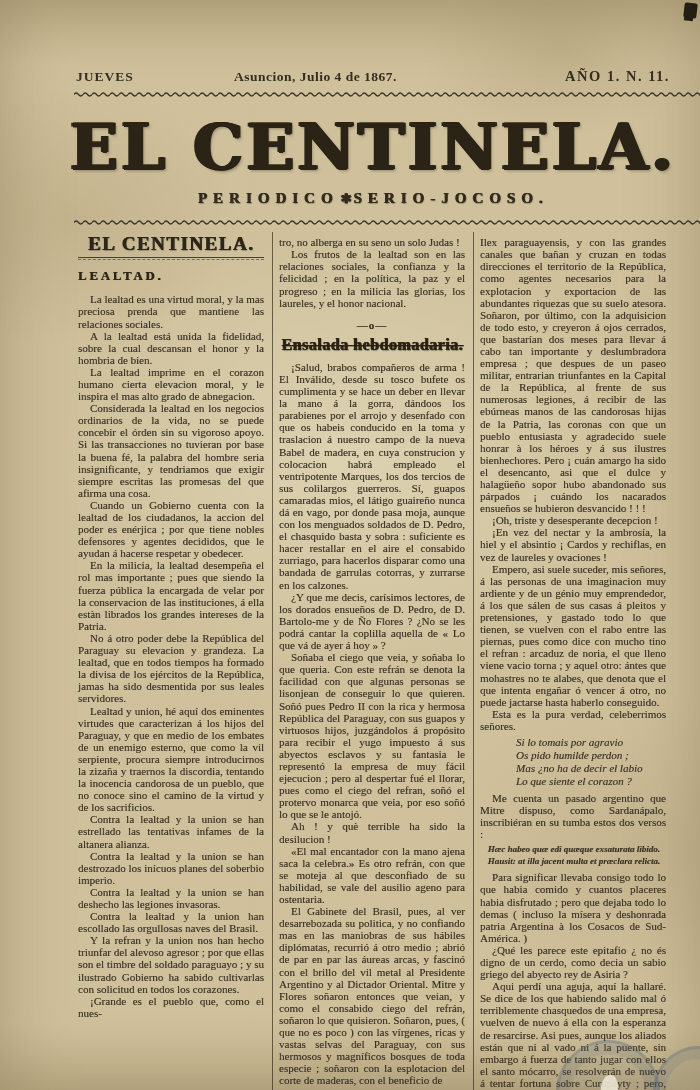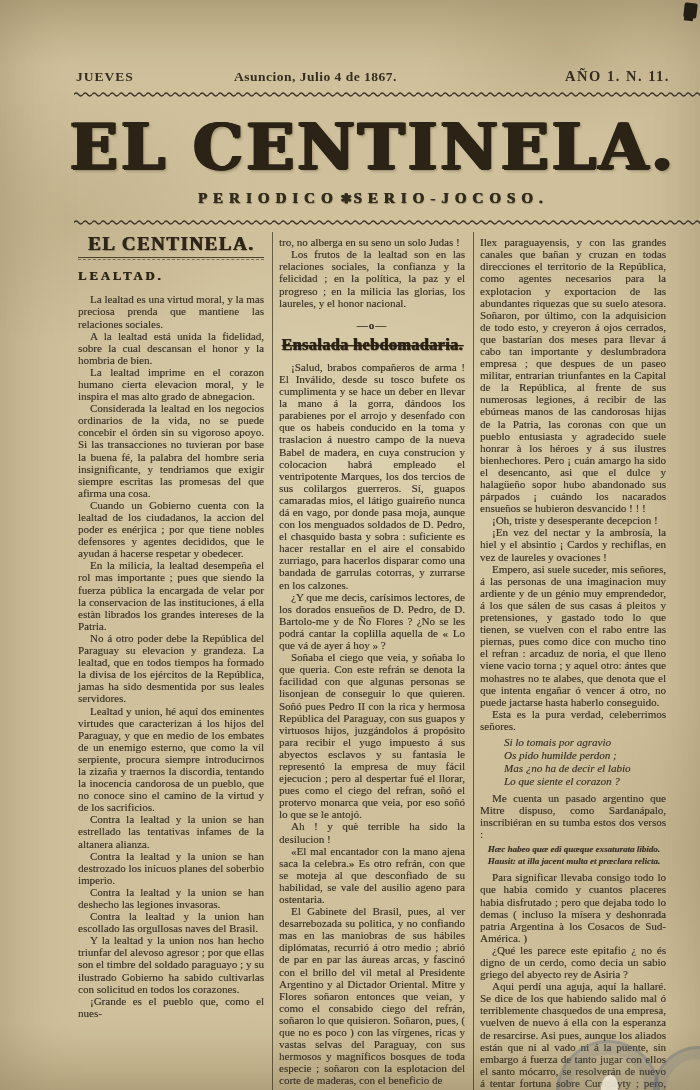--- a/index.html
+++ b/index.html
@@ -68,21 +68,21 @@
   .col1-sub{
     font-size:12.5px; font-weight:bold; letter-spacing:3px;
     margin:2px 0 11px 0; color:#2e2619;
     text-shadow:0.6px 0 0 #2e2619;
   }
 
   .para{ text-indent:12px; }
   .para.noindent{ text-indent:0; }
   .para.verse{
     text-indent:0; text-align:left; font-style:italic; white-space:pre-line;
-    margin:4px 0 4px 24px; line-height:13px;
+    margin:4px 0 4px 36px; line-height:13px;
   }
   .para.latin{
     text-indent:0; text-align:center; font-style:italic; font-weight:bold;
     white-space:pre-line; font-size:9px; line-height:11.5px; margin:4px 0 4px 2px;
   }
 
   .sep{ text-align:center; font-weight:bold; letter-spacing:1px; margin:10px 0 8px 0; }
   .sec-heading{
     text-align:center; font-size:16px; font-weight:bold; letter-spacing:0.5px;
     margin:6px 0 10px 0; color:#2b2315;
@@ -153,21 +153,21 @@
           <p class="para">La lealtad imprime en el corazon humano cierta elevacion moral, y le inspira el mas alto grado de abnegacion.</p>
           <p class="para">Considerada la lealtad en los negocios ordinarios de la vida, no se puede concebir el órden sin su vigoroso apoyo. Si las transacciones no tuvieran por base la buena fé, la palabra del hombre seria insignificante, y tendriamos que exigir siempre escritas las promesas del que afirma una cosa.</p>
           <p class="para">Cuando un Gobierno cuenta con la lealtad de los ciudadanos, la accion del poder es enérjica ; por que tiene nobles defensores y agentes decididos, que le ayudan á hacerse respetar y obedecer.</p>
           <p class="para">En la milicia, la lealtad desempeña el rol mas importante ; pues que siendo la fuerza pública la encargada de velar por la conservacion de las instituciones, á ella estàn librados los grandes intereses de la Patria.</p>
           <p class="para">No á otro poder debe la República del Paraguay su elevacion y grandeza. La lealtad, que en todos tiempos ha formado la divisa de los ejércitos de la República, jamas ha sido desmentida por sus leales servidores.</p>
           <p class="para">Lealtad y union, hé aquí dos eminentes virtudes que caracterizan á los hijos del Paraguay, y que en medio de los embates de un enemigo esterno, que como la vil serpiente, procura siempre introducirnos la zizaña y traernos la discordia, tentando la inocencia candorosa de un pueblo, que no conoce sino el camino de la virtud y de los sacrificios.</p>
           <p class="para">Contra la lealtad y la union se han estrellado las tentativas infames de la altanera alianza.</p>
           <p class="para">Contra la lealtad y la union se han destrozado los inícuos planes del soberbio imperio.</p>
           <p class="para">Contra la lealtad y la union se han deshecho las legiones invasoras.</p>
           <p class="para">Contra la lealtad y la union han escollado las orgullosas naves del Brasil.</p>
-          <p class="para">Y la lealtad y la union nos han hecho triunfar del alevoso agresor ; por que ellas son el timbre del soldado paraguayo ; y su ilustrado Gobierno ha sabido cultivarlas con solicitud en todos los corazones.</p>
+          <p class="para">Y la refran y la union nos han hecho triunfar del alevoso agresor ; por que ellas son el timbre del soldado paraguayo ; y su ilustrado Gobierno ha sabido cultivarlas con solicitud en todos los corazones.</p>
           <p class="para">¡Grande es el pueblo que, como el nues-</p>
         </div>
     </div>
 
     <div class="col">
       <div>
           <p class="para noindent">tro, no alberga en su seno un solo Judas !</p>
           <p class="para">Los frutos de la lealtad son en las relaciones sociales, la confianza y la felicidad ; en la política, la paz y el progreso ; en la milicia las glorias, los laureles, y el honor nacional.</p>
         </div>
       <div class="sep">—o—</div>

